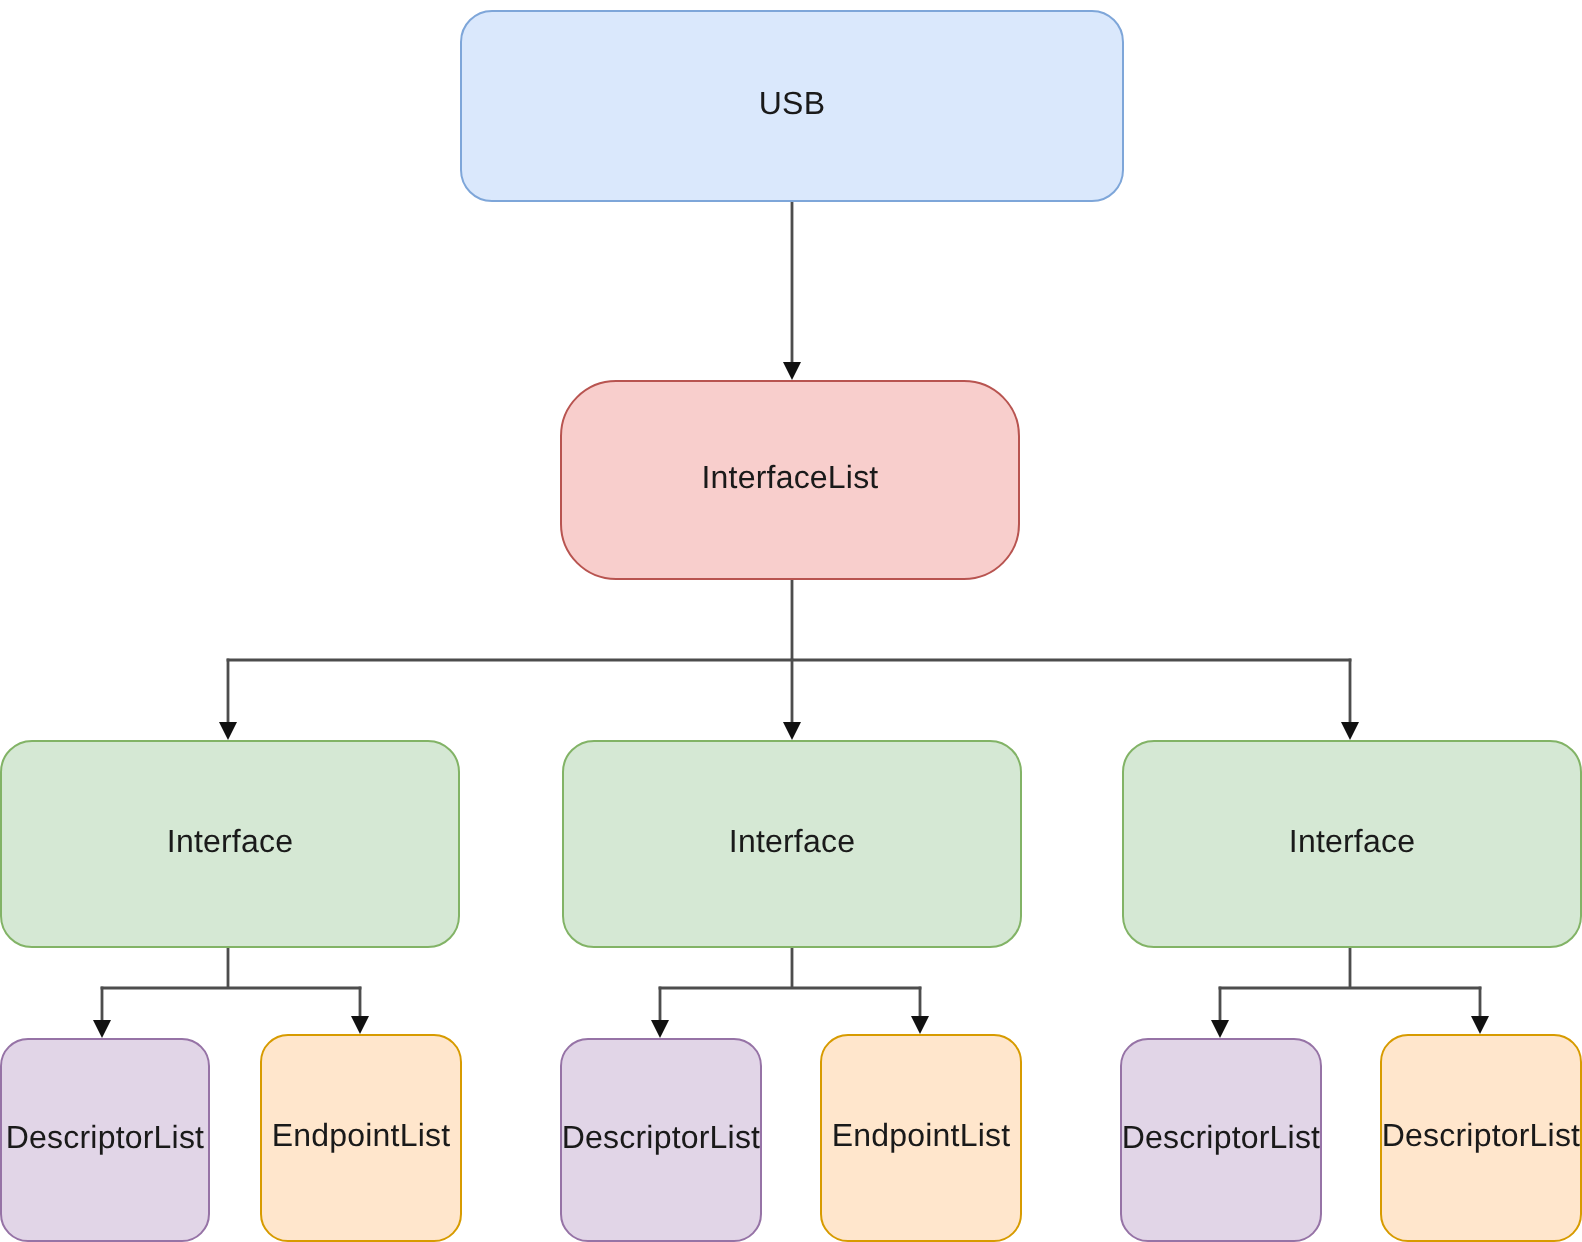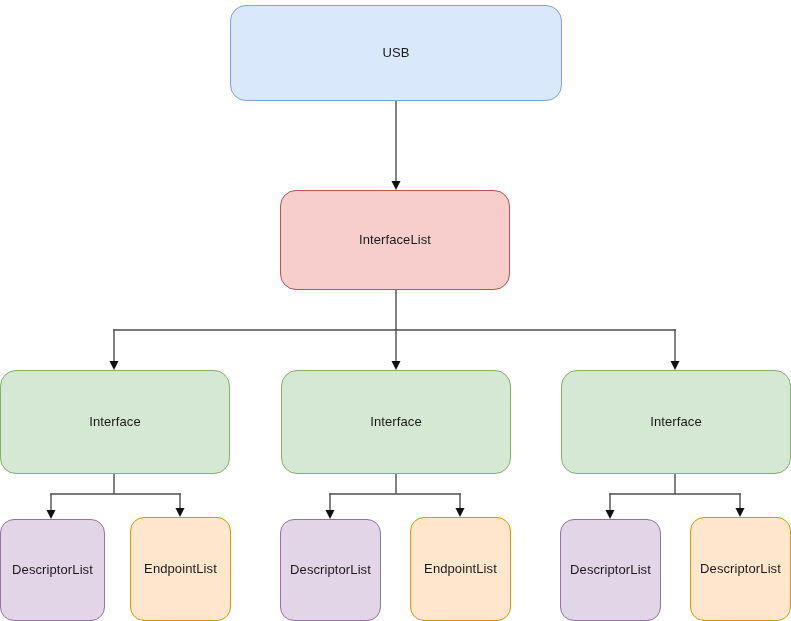--- a/index.html
+++ b/index.html
@@ -21,21 +21,21 @@
   .node {
     position: absolute;
     box-sizing: border-box;
     border-width: 1px;
     border-style: solid;
     display: flex;
     align-items: center;
     justify-content: center;
     text-align: center;
     color: #1a1a1a;
-    font-size: 13px;
+    font-size: 16px;
     line-height: 1.2;
     letter-spacing: 0.1px;
     user-select: none;
   }
   .node-label {
     display: block;
     padding: 0 4px;
   }
   svg.edges {
     position: absolute;
@@ -87,21 +87,21 @@
       <path class="edge-line" d="M 610 494 L 610 513" stroke="#4d4d4d"></path>
       <path class="arrow-head" d="M 605.5 510 L 614.5 510 L 610 519 Z" fill="#111111"></path>
       <path class="edge-line" d="M 740 494 L 740 511" stroke="#4d4d4d"></path>
       <path class="arrow-head" d="M 735.5 508 L 744.5 508 L 740 517 Z" fill="#111111"></path>
     </svg>
 
   <div id="node-layer">
       <div class="node" style="left: 230px; top: 5px; width: 332px; height: 96px; border-radius: 16px; background: rgb(218, 232, 252); border-color: rgb(126, 166, 217); color: rgb(26, 26, 26);">
         <span class="node-label">USB</span>
       </div>
-      <div class="node" style="left: 280px; top: 190px; width: 230px; height: 100px; border-radius: 16px; background: rgb(248, 206, 204); border-color: rgb(184, 84, 80); color: rgb(26, 26, 26);">
+      <div class="node" style="left: 280px; top: 190px; width: 230px; height: 100px; border-radius: 28px; background: rgb(248, 206, 204); border-color: rgb(184, 84, 80); color: rgb(26, 26, 26);">
         <span class="node-label">InterfaceList</span>
       </div>
       <div class="node" style="left: 0px; top: 370px; width: 230px; height: 104px; border-radius: 16px; background: rgb(213, 232, 212); border-color: rgb(130, 179, 102); color: rgb(26, 26, 26);">
         <span class="node-label">Interface</span>
       </div>
       <div class="node" style="left: 281px; top: 370px; width: 230px; height: 104px; border-radius: 16px; background: rgb(213, 232, 212); border-color: rgb(130, 179, 102); color: rgb(26, 26, 26);">
         <span class="node-label">Interface</span>
       </div>
       <div class="node" style="left: 561px; top: 370px; width: 230px; height: 104px; border-radius: 16px; background: rgb(213, 232, 212); border-color: rgb(130, 179, 102); color: rgb(26, 26, 26);">
         <span class="node-label">Interface</span>

